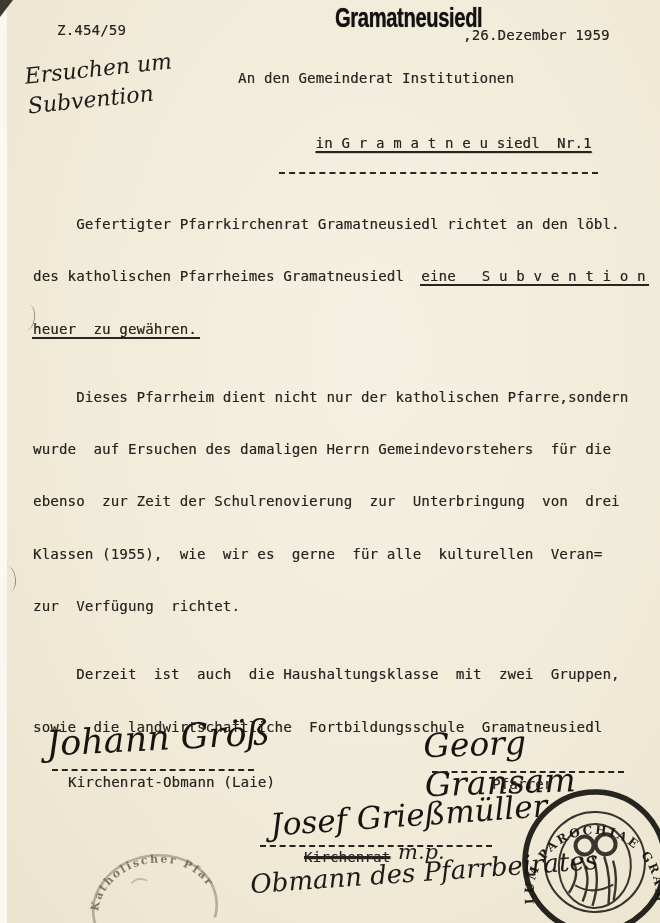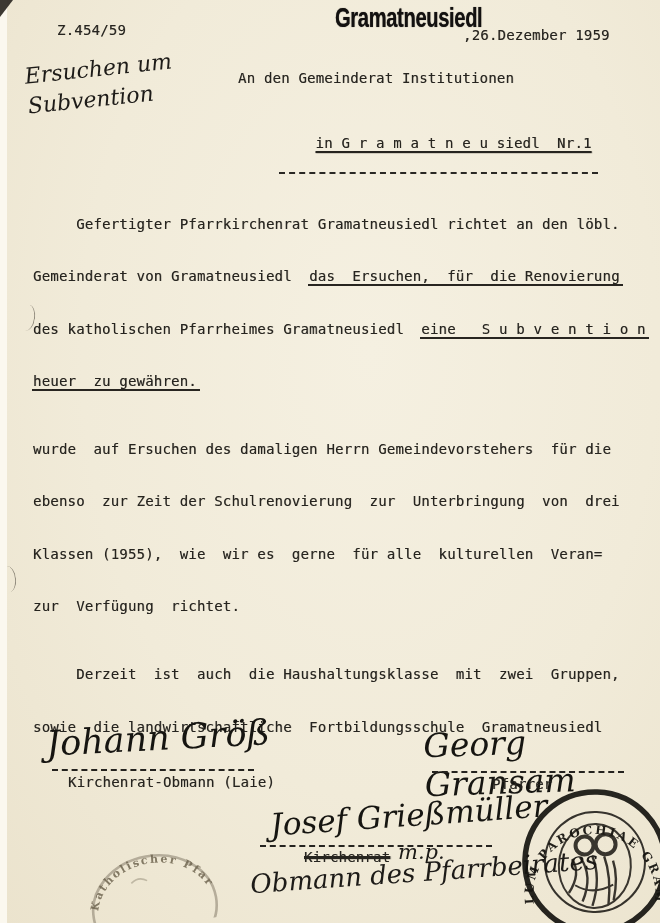--- a/index.html
+++ b/index.html
@@ -58,24 +58,24 @@
   <div class="abs type addr1">An den Gemeinderat Institutionen</div>
   <div class="abs type addr3">
     <span>in G r a m a t n e u siedl  Nr.1</span>
   </div>
 
   <div class="margin-mark mm1"></div>
   <div class="margin-mark mm2"></div>
 
   <div class="abs type body-block">
     <div class="line">     Gefertigter Pfarrkirchenrat Gramatneusiedl richtet an den löbl.</div>
-    <div class="line"><span>Gemeinderat von Gramatneusiedl  </span><span class="u">das  Ersuchen,  für  die Renovierung</span></div>
     <div class="line"><span>des katholischen Pfarrheimes Gramatneusiedl  </span><span class="u">eine   S u b v e n t i o n</span></div>
     <div class="line"><span class="u">heuer  zu gewähren.</span></div>
 
+    <div class="line">     Dieses Pfarrheim dient nicht nur der katholischen Pfarre,sondern</div>
     <div class="line">wurde  auf Ersuchen des damaligen Herrn Gemeindevorstehers  für die</div>
     <div class="line">ebenso  zur Zeit der Schulrenovierung  zur  Unterbringung  von  drei</div>
     <div class="line">Klassen (1955),  wie  wir es  gerne  für alle  kulturellen  Veran=</div>
     <div class="line">zur  Verfügung  richtet.</div>
 
     <div class="line">     Derzeit  ist  auch  die Haushaltungsklasse  mit  zwei  Gruppen,</div>
     <div class="line">sowie  die landwirtschaftliche  Fortbildungsschule  Gramatneusiedl</div>
     
 
     

